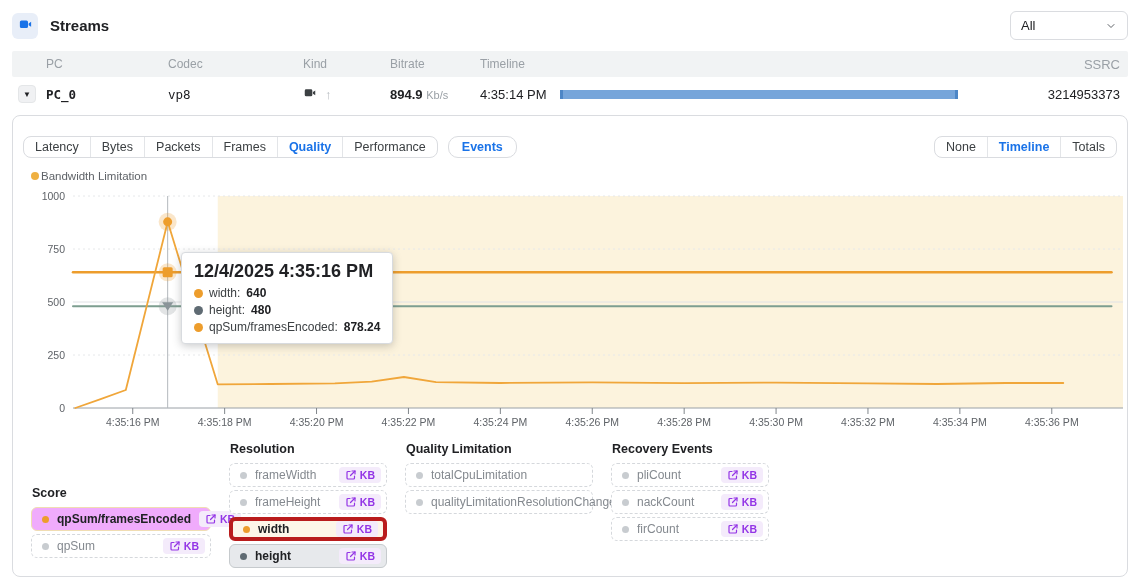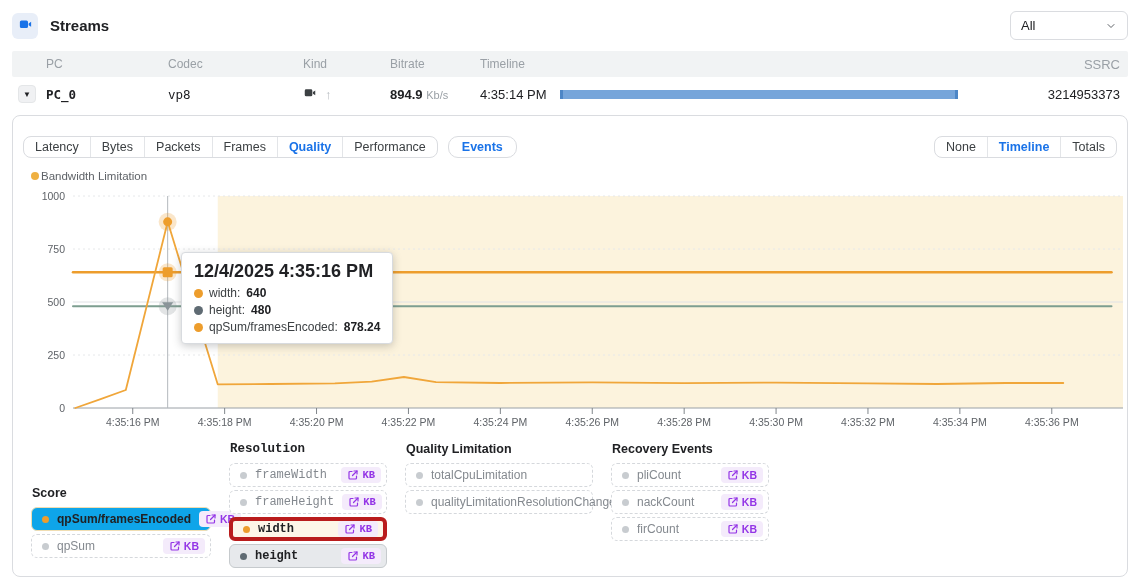--- a/index.html
+++ b/index.html
@@ -64,28 +64,28 @@
   .tt-row b { color:#202124; }
 
   
   .sections { display:flex; gap:18px; margin:12px 8px 0; }
   .section h3 { font-size:12.5px; font-weight:700; margin:0 0 7px 1px; }
   .items { display:flex; flex-direction:column; gap:3px; }
   .metric-item { display:flex; align-items:center; gap:8px; height:24px; padding:0 5px 0 10px;
     border-radius:6px; font-size:12px; cursor:pointer; background:#fff; border:1px dashed #d5d8dc; }
   .metric-item .mdot { width:7px; height:7px; border-radius:50%; flex:none; }
   .metric-item .mlabel { flex:1; color:#84898f; white-space:nowrap; }
-  .metric-item.selected-orange { background:#0ea5e9; border:1px solid #f0ddb2; }
+  .metric-item.selected-orange { background:#f0abfc; border:1px solid #f0ddb2; }
   .metric-item.selected-orange-strong { background:#fdf6e8; border:4px solid #b91c1c; }
   .metric-item.selected-gray { background:#e7e9ec; border:1px solid #c6cacd; }
   .metric-item.selected-orange .mlabel, .metric-item.selected-orange-strong .mlabel,
   .metric-item.selected-gray .mlabel { color:#202124; font-weight:700; }
   .kb-badge { display:inline-flex; align-items:center; gap:3px; background:#f4ebfb; color:#9334e6;
     font-size:10.5px; font-weight:700; padding:2px 6px; border-radius:4px; cursor:pointer; flex:none; }
-  .sec-0 { width:180px;margin-top:44px; } .sec-1 { width:158px;font-family:Liberation Mono, monospace; } .sec-2 { width:188px; } .sec-3 { width:158px; }
+  .sec-0 { width:180px;margin-top:44px; } .sec-1 { width:158px; } .sec-2 { width:188px; } .sec-3 { width:158px; }
 </style>
 </head>
 <body>
 
 <div class="app-header">
   <div class="app-icon">
     <svg width="15" height="15" viewBox="0 0 24 24">
       <path fill="#1a73e8" d="M3 6.5A2.5 2.5 0 0 1 5.5 4h8A2.5 2.5 0 0 1 16 6.5v7a2.5 2.5 0 0 1-2.5 2.5h-8A2.5 2.5 0 0 1 3 13.5z"></path>
       <path fill="#1a73e8" d="M17 8.6l4-2.6v8l-4-2.6z"></path>
     </svg>

